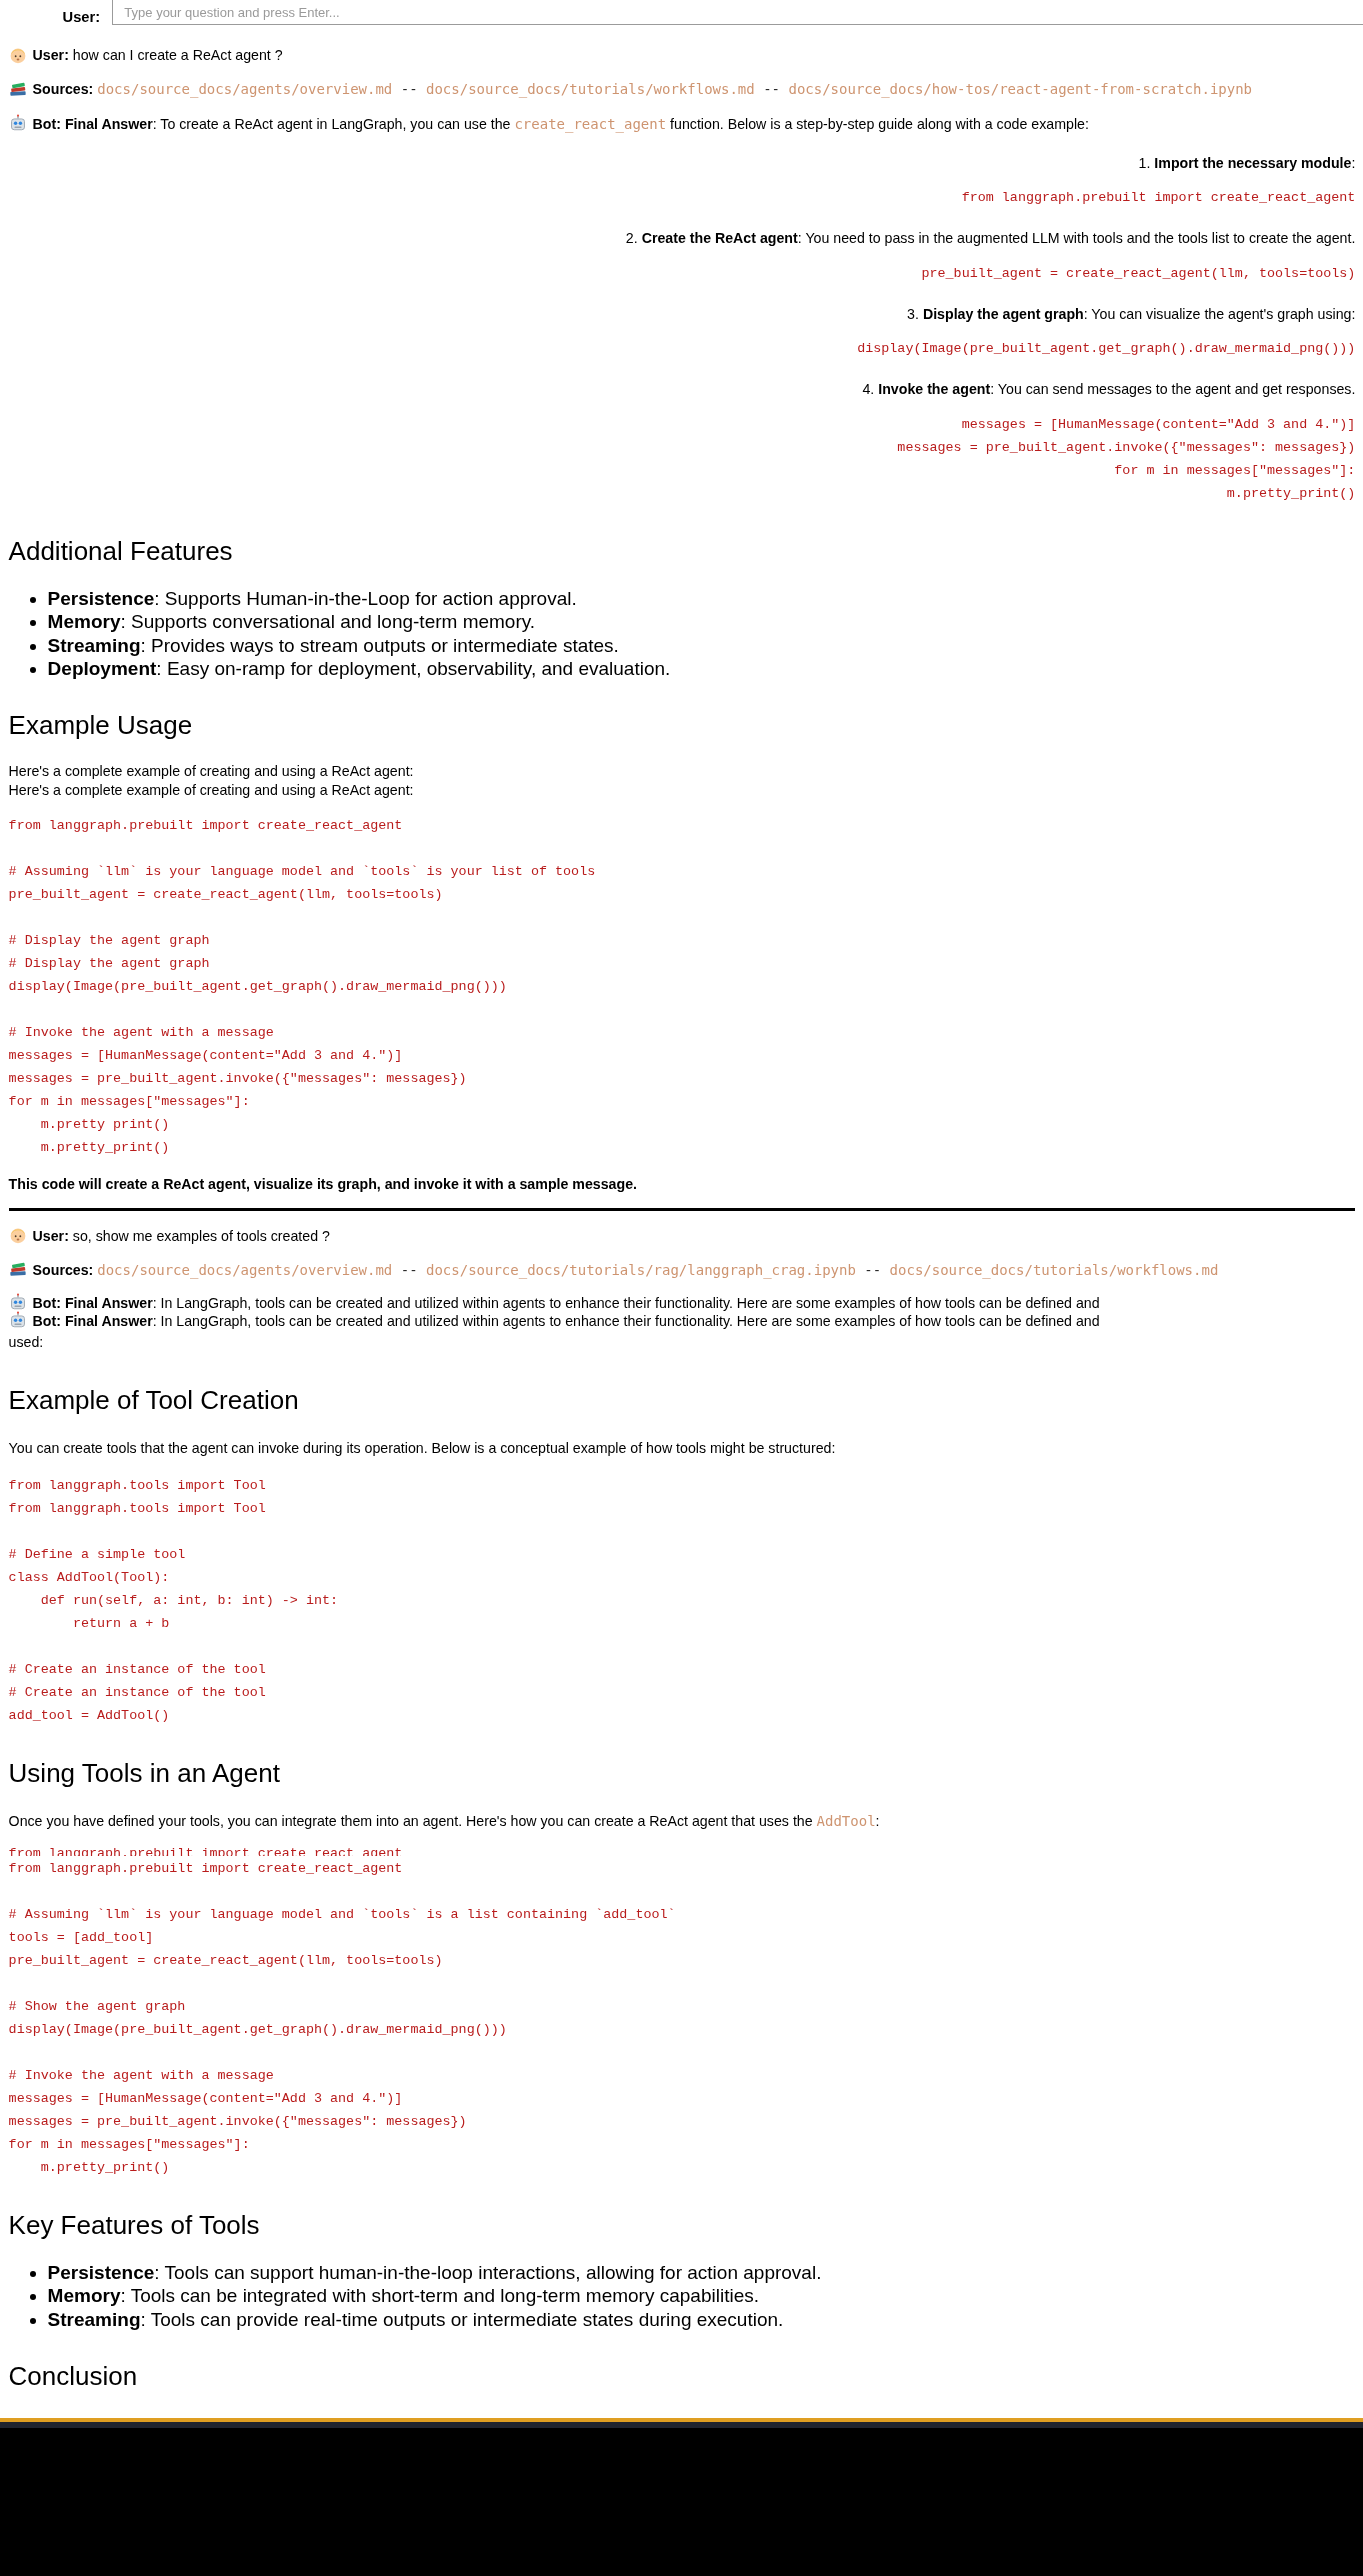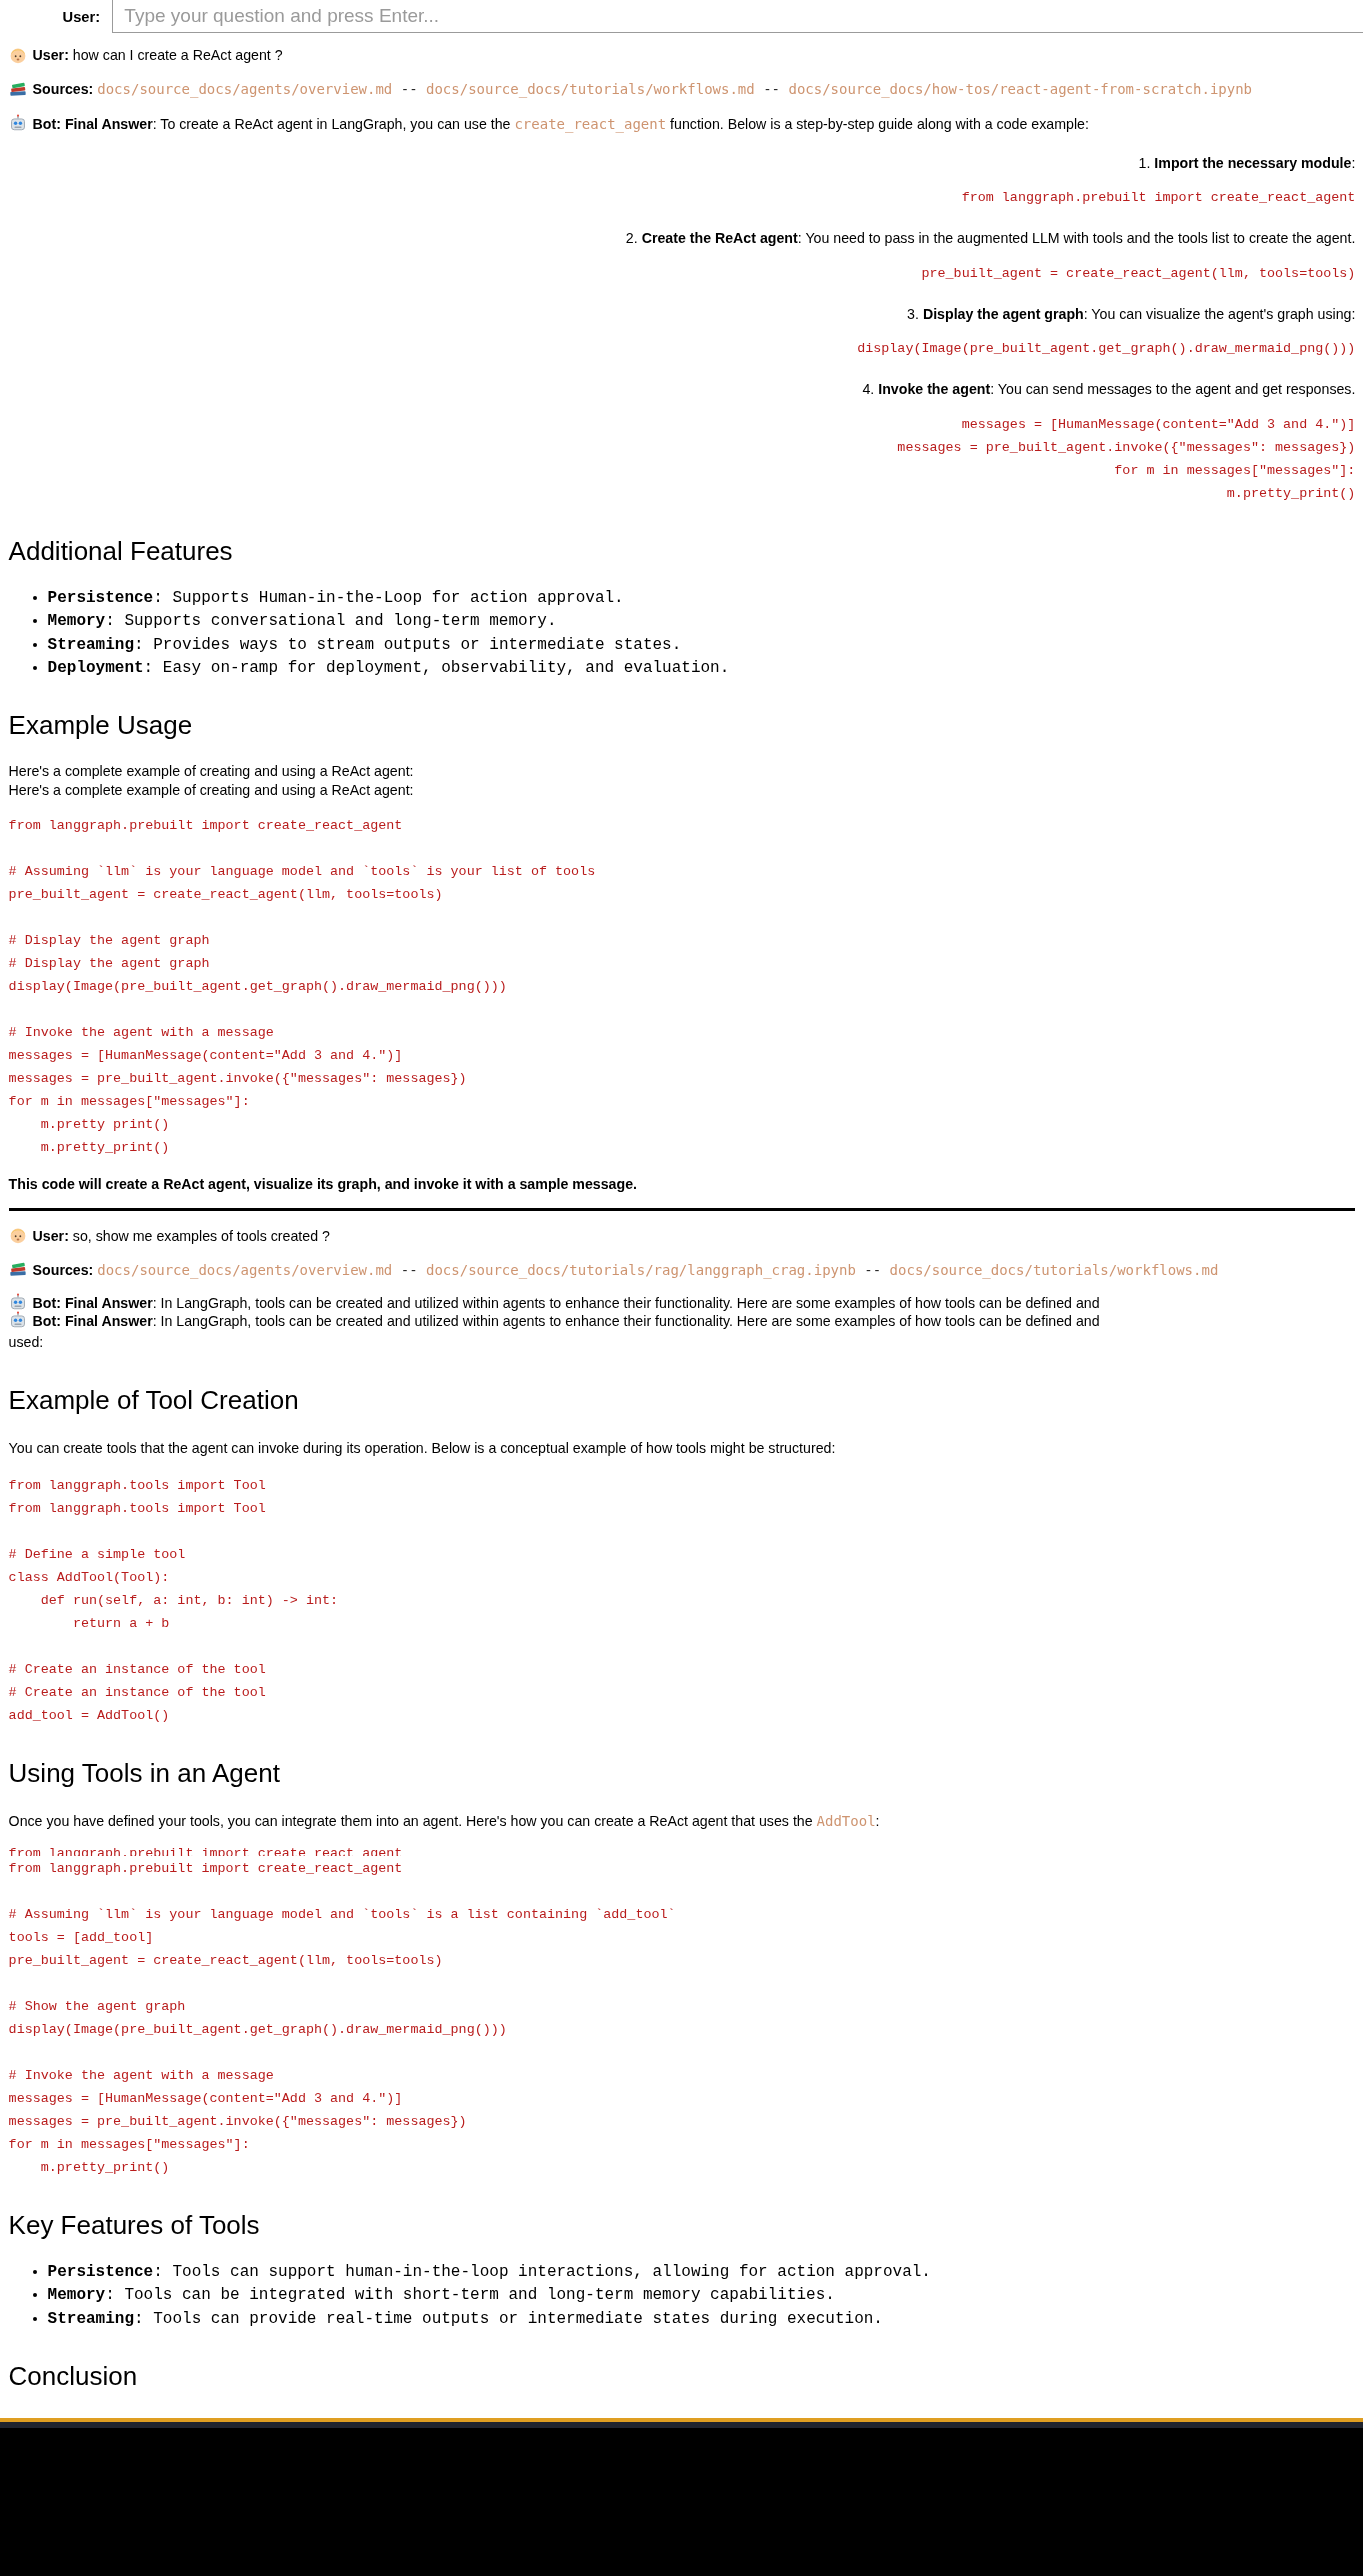--- a/index.html
+++ b/index.html
@@ -5,22 +5,22 @@
 <style>
   * { box-sizing: border-box; }
   html,body { margin:0; padding:0; background:#fff; }
   body { width:1364px; font-family:"Liberation Sans", sans-serif; color:#000; }
   .page { height:2576px; display:flex; flex-direction:column; }
   .content { height:2418px; overflow:hidden; padding:0 8.6px; }
 
   
   .top-input { display:flex; align-items:stretch; padding-left:54px; margin-right:-8.6px; }
   .top-input .lbl { font-weight:700; font-size:14.7px; display:flex; align-items:center; height:33px; padding-right:12px; }
-  .top-input input { flex:1; height:33px; border:1.7px solid #9b9b9b; border-top:none; border-right:none;
-                     font-family:"Liberation Sans",sans-serif; font-size:19px; color:#333; padding:0 11.2px; outline:none; }
+  .top-input input { flex:1; height:25px; border:1.7px solid #9b9b9b; border-top:none; border-right:none;
+                     font-family:"Liberation Sans",sans-serif; font-size:13px; color:#333; padding:0 11.2px; outline:none; }
   .top-input input::placeholder { color:#9a9a9a; }
 
   
   .msg { font-size:14.2px; line-height:23px; margin:11.2px 0; }
   .msg.tight { margin:0; line-height:16.4px; }
   .msg b { font-weight:700; }
   .ic { display:inline-block; width:18px; height:18px; vertical-align:-3.4px; margin-right:6px; }
 
   .mono { font-family:"DejaVu Sans Mono", monospace; color:#CE9470; font-size:14px;text-align:center; }
   .sep  { font-family:"DejaVu Sans Mono", monospace; color:#2b2b2b; white-space:pre; font-size:14px; }
@@ -32,21 +32,21 @@
   .step  { margin:10.3px 0; padding-left:24px; font-size:14.2px; line-height:21.6px; }
   .step .num { display:inline-block; min-width:10.3px; }
   .step .rest { white-space:pre-wrap; }
   .step .code { margin:12px 0 19px 10.3px; }
 
   h2 { font-size:26px; font-weight:500; margin:31px 0 21px; }
   p  { font-size:14.2px; line-height:22.4px; margin:14px 0; }
   p .rest, .msg .rest { white-space:pre-wrap; }
 
   ul { margin:8.6px 0 12px; padding-left:39px; }
-  li { font-size:16px; line-height:21.6px; margin:1.7px 0;font-family:Liberation Mono, monospace; }
+  li { font-size:19px; line-height:21.6px; margin:1.7px 0; }
 
   hr.rule { border:none; border-top:3.4px solid #000; margin:12px 0 14px; }
 
   .dupline { margin:0; line-height:19px; font-size:14.2px; }
   .ghost { height:9.5px; overflow:hidden; margin:12px 0 0; }
   .ghost .code { margin:0; line-height:15.5px; }
 
   
   .f-amber { height:4.3px; background:#DF9E22; }
   .f-strip { height:6px; background:#20242E; }

